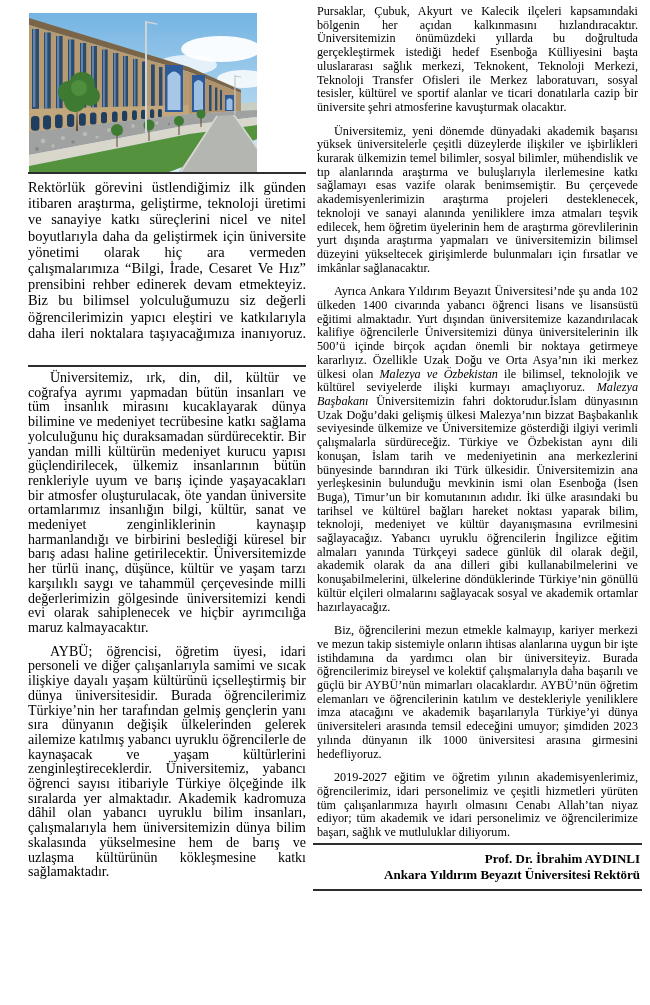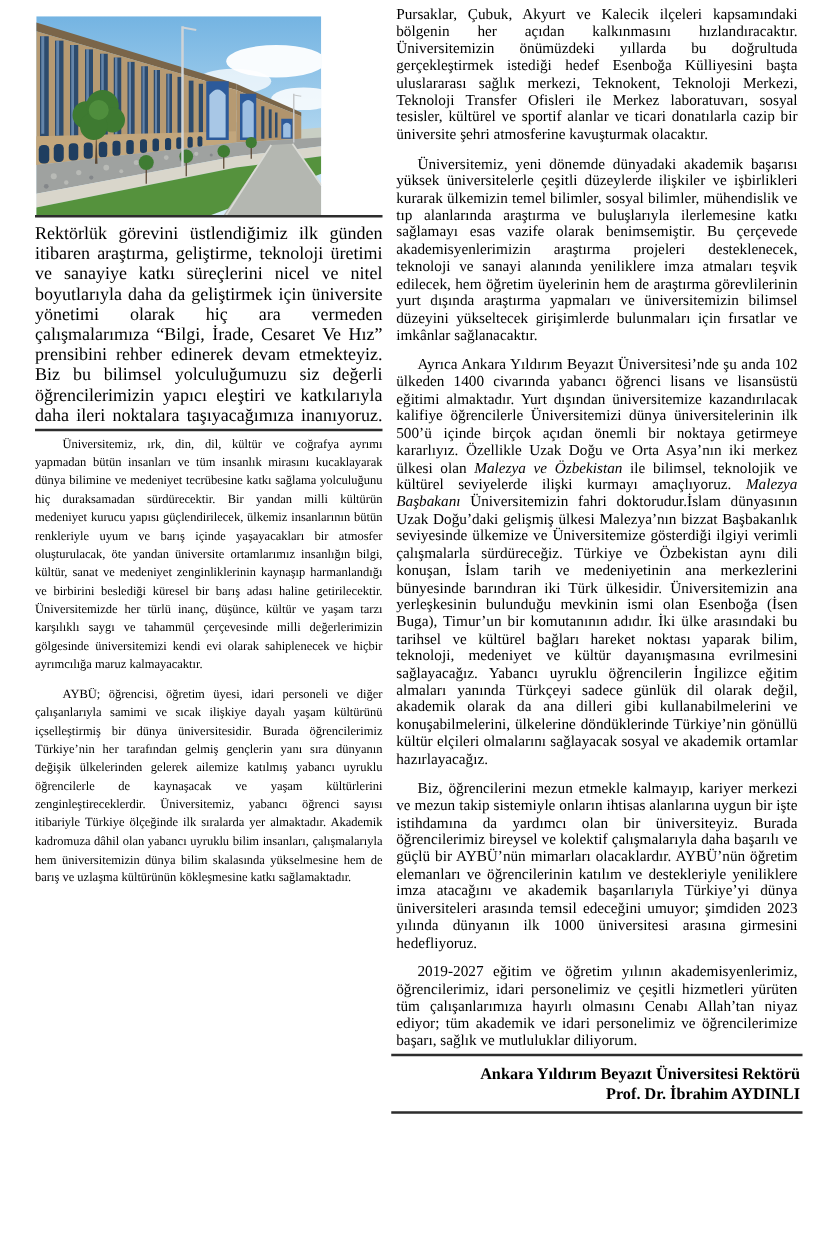--- a/index.html
+++ b/index.html
@@ -2,24 +2,24 @@
 <html lang="tr"><head>
 <meta charset="utf-8">
 <style>
   html,body{margin:0;padding:0;background:#ffffff;}
   body{width:650px;height:1005px;font-family:"Liberation Serif","DejaVu Serif",serif;color:#000;}
   .page{position:relative;width:650px;height:1005px;background:#fff;overflow:hidden;}
   .col-left{position:absolute;left:28px;top:8px;width:278px;}
   .col-right{position:absolute;left:317px;top:5px;width:321px;}
   .photo{display:block;width:228px;height:159px;margin:5px 0 0 1px;}
   .doc-title{font-size:17.5px;font-weight:bold;margin:15px 0 9px 2px;letter-spacing:.3px;}
-  .lead-wrap{border-top:2.5px solid #2d2d2d;border-bottom:2.5px solid #2d2d2d;padding:5px 0 2px;}
+  .lead-wrap{border-top:2.5px solid #2d2d2d;border-bottom:2.5px solid #2d2d2d;padding:5px 0 24px;}
   .lead{font-size:14.4px;line-height:16.2px;text-align:justify;text-align-last:justify;margin:0;}
   .pars p{margin:0 0 9px;text-align:justify;}
-  .col-left .pars p{font-size:10px;line-height:14.7px;text-indent:22px;margin-top:4px;}
+  .col-left .pars p{font-size:14px;line-height:14.7px;text-indent:22px;margin-top:4px;}
   .col-right .pars p{font-size:12.2px;line-height:13.7px;text-indent:17px;margin:0 0 10px;}
   .col-right .pars p.no-indent{text-indent:0;}
   .pars em{font-style:italic;}
   .sig-block{position:absolute;left:313px;top:843px;width:325px;border-top:2.5px solid #2d2d2d;border-bottom:2.5px solid #2d2d2d;padding:6px 2px 7px;text-align:right;font-weight:bold;font-size:13px;line-height:15.5px;}
 </style>
 </head>
 <body>
 
 <div class="page">
 
@@ -169,17 +169,17 @@
     <div class="pars">
         <p class="no-indent"><span>Pursaklar, Çubuk, Akyurt ve Kalecik ilçeleri kapsamındaki bölgenin her açıdan kalkınmasını hızlandıracaktır. Üniversitemizin önümüzdeki yıllarda bu doğrultuda gerçekleştirmek istediği hedef Esenboğa Külliyesini başta uluslararası sağlık merkezi, Teknokent, Teknoloji Merkezi, Teknoloji Transfer Ofisleri ile Merkez laboratuvarı, sosyal tesisler, kültürel ve sportif alanlar ve ticari donatılarla cazip bir üniversite şehri atmosferine kavuşturmak olacaktır.</span></p>
         <p><span>Üniversitemiz, yeni dönemde dünyadaki akademik başarısı yüksek üniversitelerle çeşitli düzeylerde ilişkiler ve işbirlikleri kurarak ülkemizin temel bilimler, sosyal bilimler, mühendislik ve tıp alanlarında araştırma ve buluşlarıyla ilerlemesine katkı sağlamayı esas vazife olarak benimsemiştir. Bu çerçevede akademisyenlerimizin araştırma projeleri desteklenecek, teknoloji ve sanayi alanında yeniliklere imza atmaları teşvik edilecek, hem öğretim üyelerinin hem de araştırma görevlilerinin yurt dışında araştırma yapmaları ve üniversitemizin bilimsel düzeyini yükseltecek girişimlerde bulunmaları için fırsatlar ve imkânlar sağlanacaktır.</span></p>
         <p><span>Ayrıca Ankara Yıldırım Beyazıt Üniversitesi’nde şu anda 102 ülkeden 1400 civarında yabancı öğrenci lisans ve lisansüstü eğitimi almaktadır. Yurt dışından üniversitemize kazandırılacak kalifiye öğrencilerle Üniversitemizi dünya üniversitelerinin ilk 500’ü içinde birçok açıdan önemli bir noktaya getirmeye kararlıyız. Özellikle Uzak Doğu ve Orta Asya’nın iki merkez ülkesi olan </span><em>Malezya ve Özbekistan</em><span> ile bilimsel, teknolojik ve kültürel seviyelerde ilişki kurmayı amaçlıyoruz. </span><em>Malezya Başbakanı</em><span> Üniversitemizin fahri doktorudur.İslam dünyasının Uzak Doğu’daki gelişmiş ülkesi Malezya’nın bizzat Başbakanlık seviyesinde ülkemize ve Üniversitemize gösterdiği ilgiyi verimli çalışmalarla sürdüreceğiz. Türkiye ve Özbekistan aynı dili konuşan, İslam tarih ve medeniyetinin ana merkezlerini bünyesinde barındıran iki Türk ülkesidir. Üniversitemizin ana yerleşkesinin bulunduğu mevkinin ismi olan Esenboğa (İsen Buga), Timur’un bir komutanının adıdır. İki ülke arasındaki bu tarihsel ve kültürel bağları hareket noktası yaparak bilim, teknoloji, medeniyet ve kültür dayanışmasına evrilmesini sağlayacağız. Yabancı uyruklu öğrencilerin İngilizce eğitim almaları yanında Türkçeyi sadece günlük dil olarak değil, akademik olarak da ana dilleri gibi kullanabilmelerini ve konuşabilmelerini, ülkelerine döndüklerinde Türkiye’nin gönüllü kültür elçileri olmalarını sağlayacak sosyal ve akademik ortamlar hazırlayacağız.</span></p>
         <p><span>Biz, öğrencilerini mezun etmekle kalmayıp, kariyer merkezi ve mezun takip sistemiyle onların ihtisas alanlarına uygun bir işte istihdamına da yardımcı olan bir üniversiteyiz. Burada öğrencilerimiz bireysel ve kolektif çalışmalarıyla daha başarılı ve güçlü bir AYBÜ’nün mimarları olacaklardır. AYBÜ’nün öğretim elemanları ve öğrencilerinin katılım ve destekleriyle yeniliklere imza atacağını ve akademik başarılarıyla Türkiye’yi dünya üniversiteleri arasında temsil edeceğini umuyor; şimdiden 2023 yılında dünyanın ilk 1000 üniversitesi arasına girmesini hedefliyoruz.</span></p>
         <p><span>2019-2027 eğitim ve öğretim yılının akademisyenlerimiz, öğrencilerimiz, idari personelimiz ve çeşitli hizmetleri yürüten tüm çalışanlarımıza hayırlı olmasını Cenabı Allah’tan niyaz ediyor; tüm akademik ve idari personelimiz ve öğrencilerimize başarı, sağlık ve mutluluklar diliyorum.</span></p>
       </div>
   </div>
 
   <div class="sig-block">
+    <div>Prof. Dr. İbrahim AYDINLI</div>
     <div>Ankara Yıldırım Beyazıt Üniversitesi Rektörü</div>
-    <div>Prof. Dr. İbrahim AYDINLI</div>
   </div>
 
 </div>
 
 </body></html>

